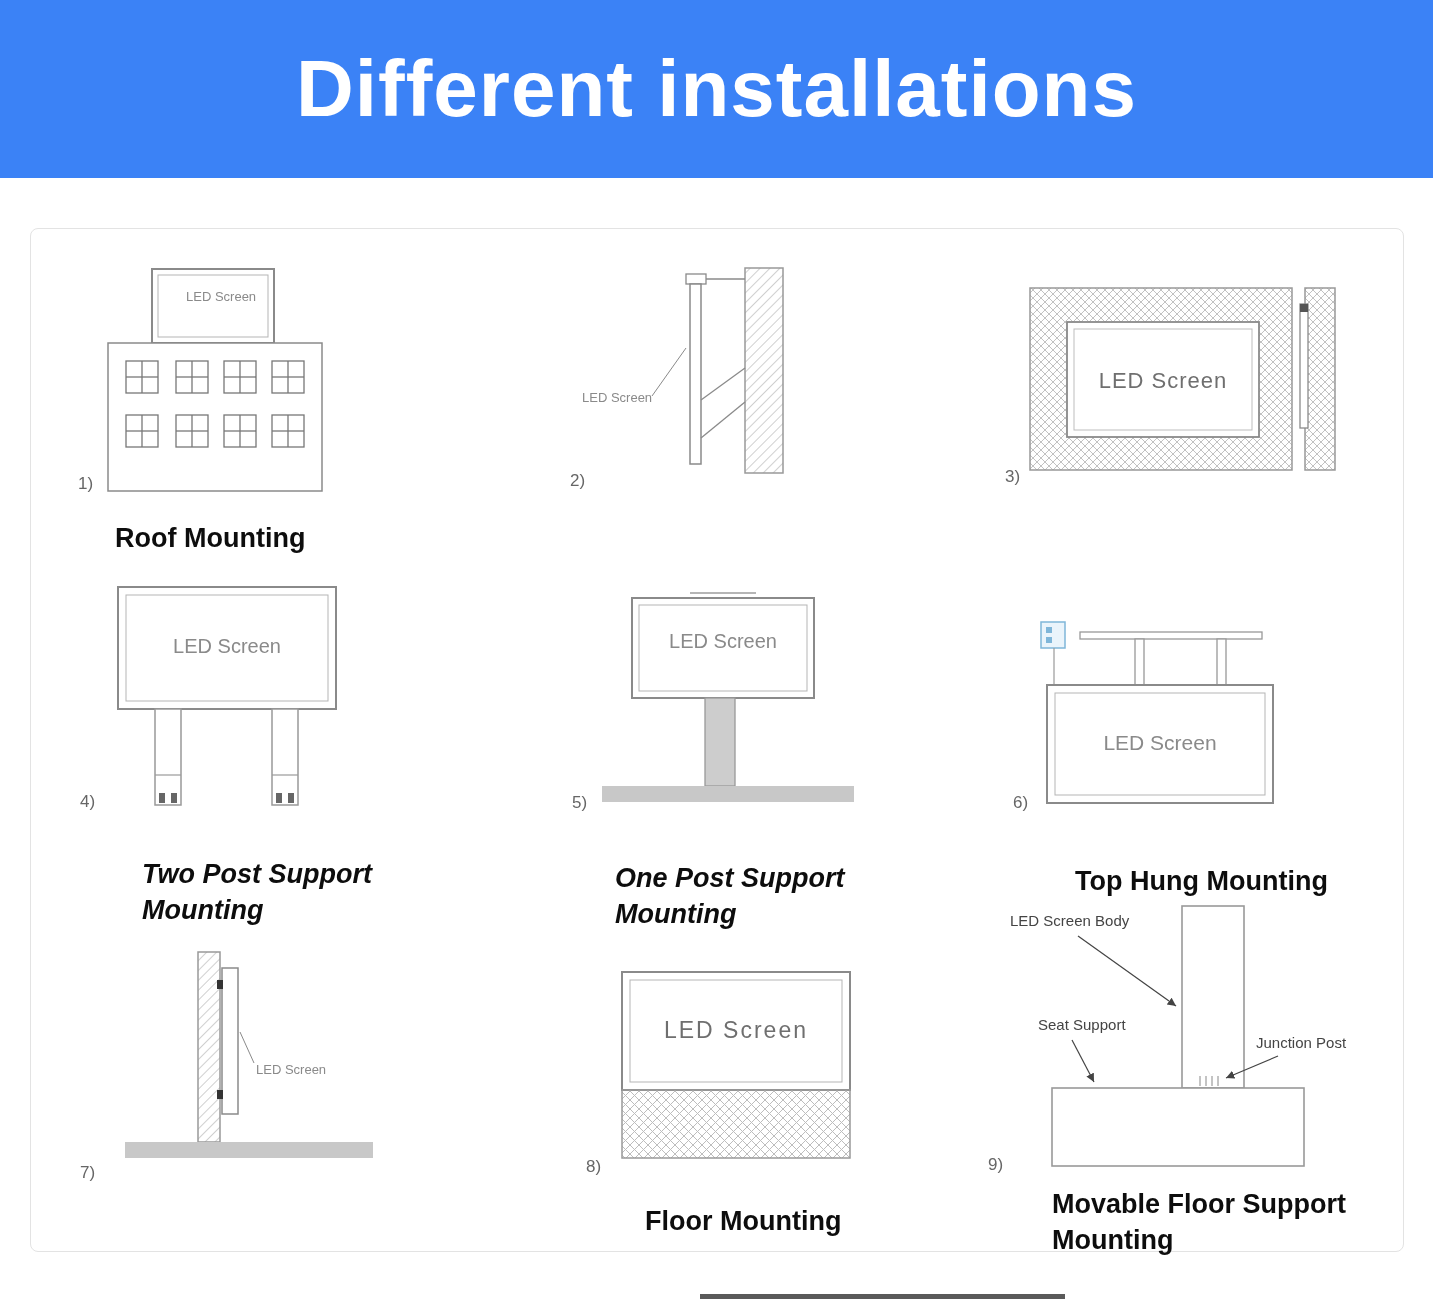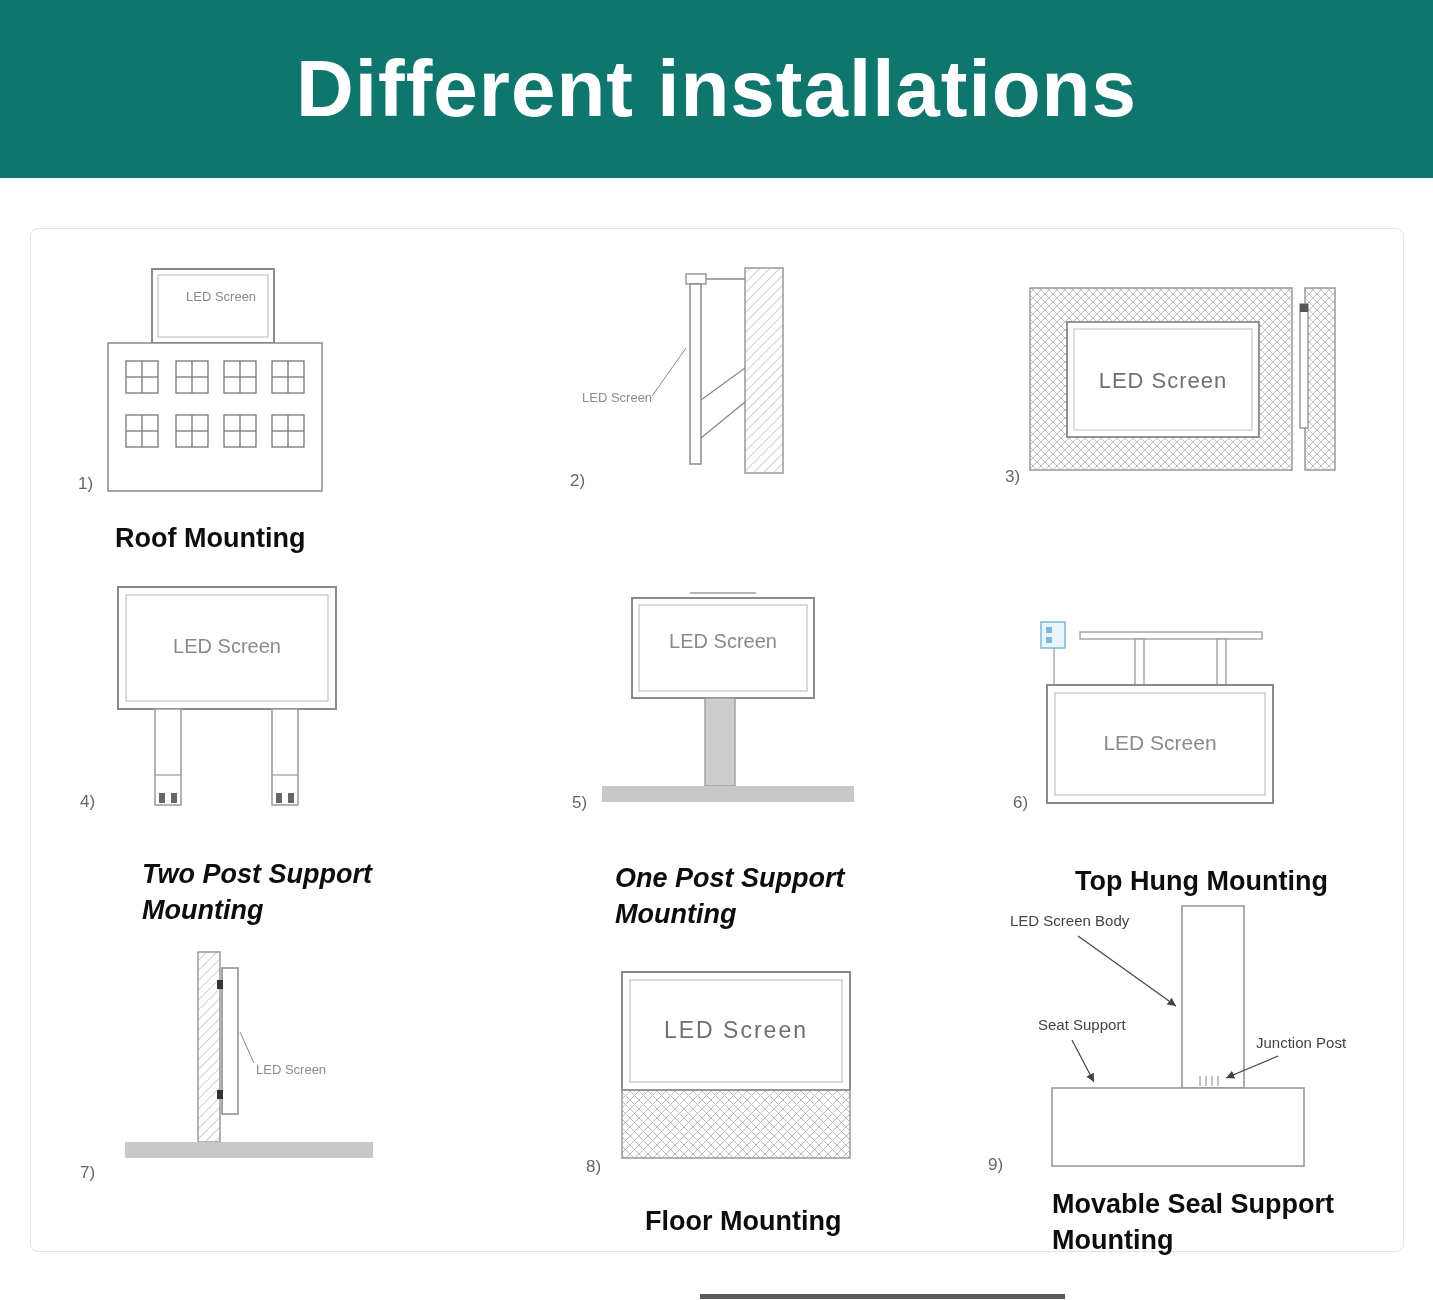--- a/index.html
+++ b/index.html
@@ -2,21 +2,21 @@
 <html><head>
 <meta charset="utf-8">
 <style>
   html,body { margin:0; padding:0; background:#ffffff; }
   #page {
     position:relative; width:1433px; height:1300px; background:#ffffff;
     overflow:hidden; font-family:"Liberation Sans", sans-serif;
   }
   .header {
     position:absolute; top:0; left:0; width:1433px; height:178px;
-    background:#0f766e; display:flex; align-items:center; justify-content:center;
+    background:#3b82f6; display:flex; align-items:center; justify-content:center;
   }
   .header .title {
     color:#ffffff; font-size:80px; font-weight:800; letter-spacing:1px; margin:0;
     font-family:"Liberation Sans", sans-serif;
   }
   .content-frame {
     position:absolute; left:30px; top:228px; width:1372px; height:1022px;
     border:1px solid #e3e3e3; border-radius:8px; background:transparent;
   }
   .cell { position:absolute;text-align:center; }
@@ -256,17 +256,17 @@
       </g>
       <text x="50" y="48" font-size="15" fill="#444">LED Screen Body</text>
       <line x1="118" y1="58" x2="216" y2="128" stroke="#444" stroke-width="1.2" marker-end="url(#arr9)"></line>
       <text x="78" y="152" font-size="15" fill="#444">Seat Support</text>
       <line x1="112" y1="162" x2="134" y2="204" stroke="#444" stroke-width="1.2" marker-end="url(#arr9)"></line>
       <text x="296" y="170" font-size="15" fill="#444">Junction Post</text>
       <line x1="318" y1="178" x2="266" y2="200" stroke="#444" stroke-width="1.2" marker-end="url(#arr9)"></line>
       <text class="num-text" x="28" y="292">9)</text>
     </svg>
   </div>
-  <div class="caption" style="left:1032px; top:1186px; width:330px;">Movable Seal Support Mounting</div>
+  <div class="caption" style="left:1032px; top:1186px; width:330px;">Movable Floor Support Mounting</div>
 
   <div class="bottom-bar"></div>
 
 </div>
 
 </body></html>

